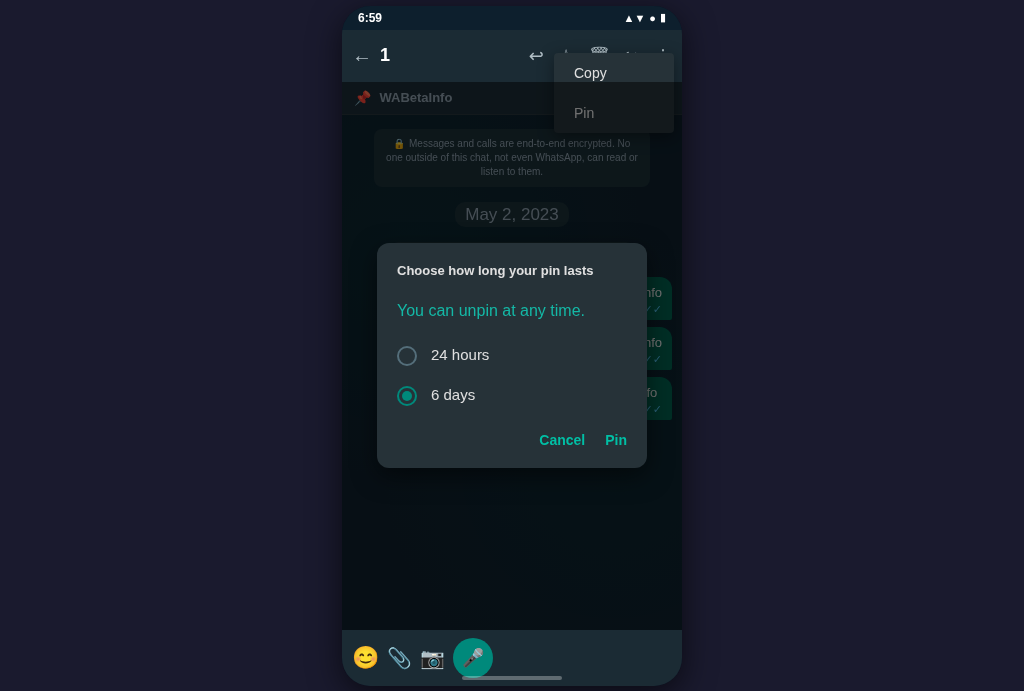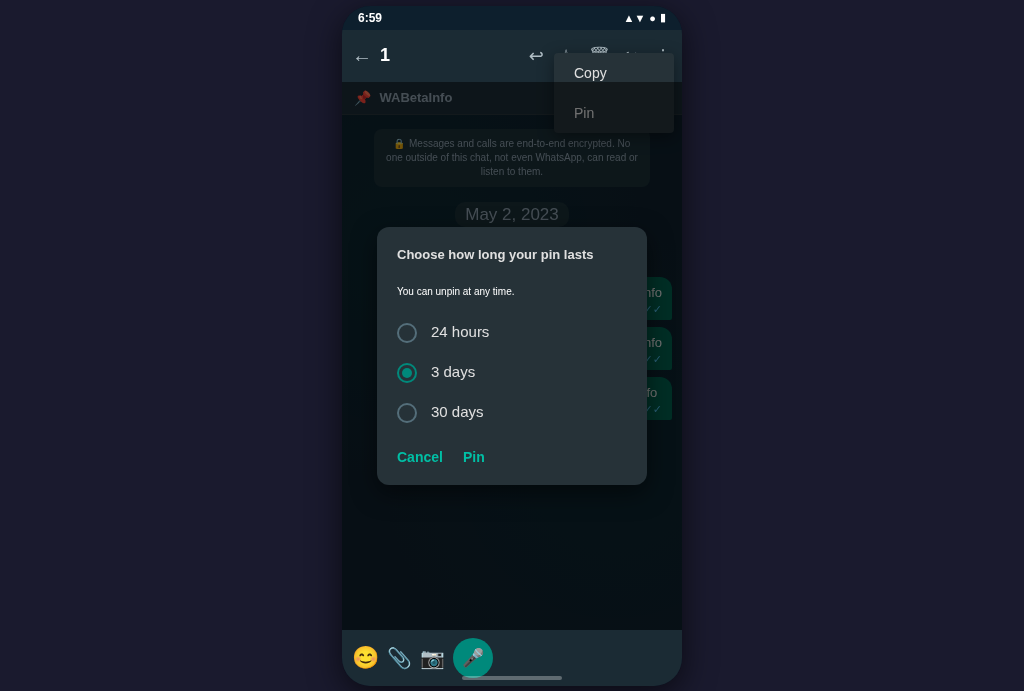--- a/index.html
+++ b/index.html
@@ -291,22 +291,22 @@
       padding: 20px;
       box-shadow: 0 8px 24px rgba(0,0,0,0.5);
     }
     .dialog-title {
       color: #e0e0e0;
       font-size: 13px;
       font-weight: 600;
       margin-bottom: 24px;
     }
     .dialog-subtitle {
-      color: #ffffff;
-      font-size: 10px;
+      color: #14b8a6;
+      font-size: 16px;
       margin-bottom: 16px;
     }
     .radio-option {
       display: flex;
       gap: 14px;
       padding: 10px 0;
       cursor: pointer;
     }
     .radio-circle {
       width: 20px;
@@ -326,20 +326,21 @@
       height: 10px;
       border-radius: 50%;
       background: #00897b;
     }
     .radio-label {
       color: #e0e0e0;
       font-size: 15px;
     }
     .dialog-actions {
       display: flex;
+      justify-content: flex-end;
       gap: 20px;
       margin-top: 16px;
     }
     .btn-cancel {
       color: #00bfa5;
       font-size: 14px;
       font-weight: 600;
       background: none;
       border: none;
       cursor: pointer;
@@ -479,27 +480,23 @@
 
         <div class="radio-option">
           <div class="radio-circle"></div>
           <span class="radio-label">24 hours</span>
         </div>
 
         <div class="radio-option">
           <div class="radio-circle selected">
             <div class="radio-inner"></div>
           </div>
-          <span class="radio-label">3 days</span>
+          <span class="radio-label">6 days</span>
         </div>
 
-        <div class="radio-option">
-          <div class="radio-circle"></div>
-          <span class="radio-label">30 days</span>
-        </div>
 
         <div class="dialog-actions">
           <button class="btn-cancel">Cancel</button>
           <button class="btn-pin">Pin</button>
         </div>
       </div>
     </div>
 
   </div>
 

